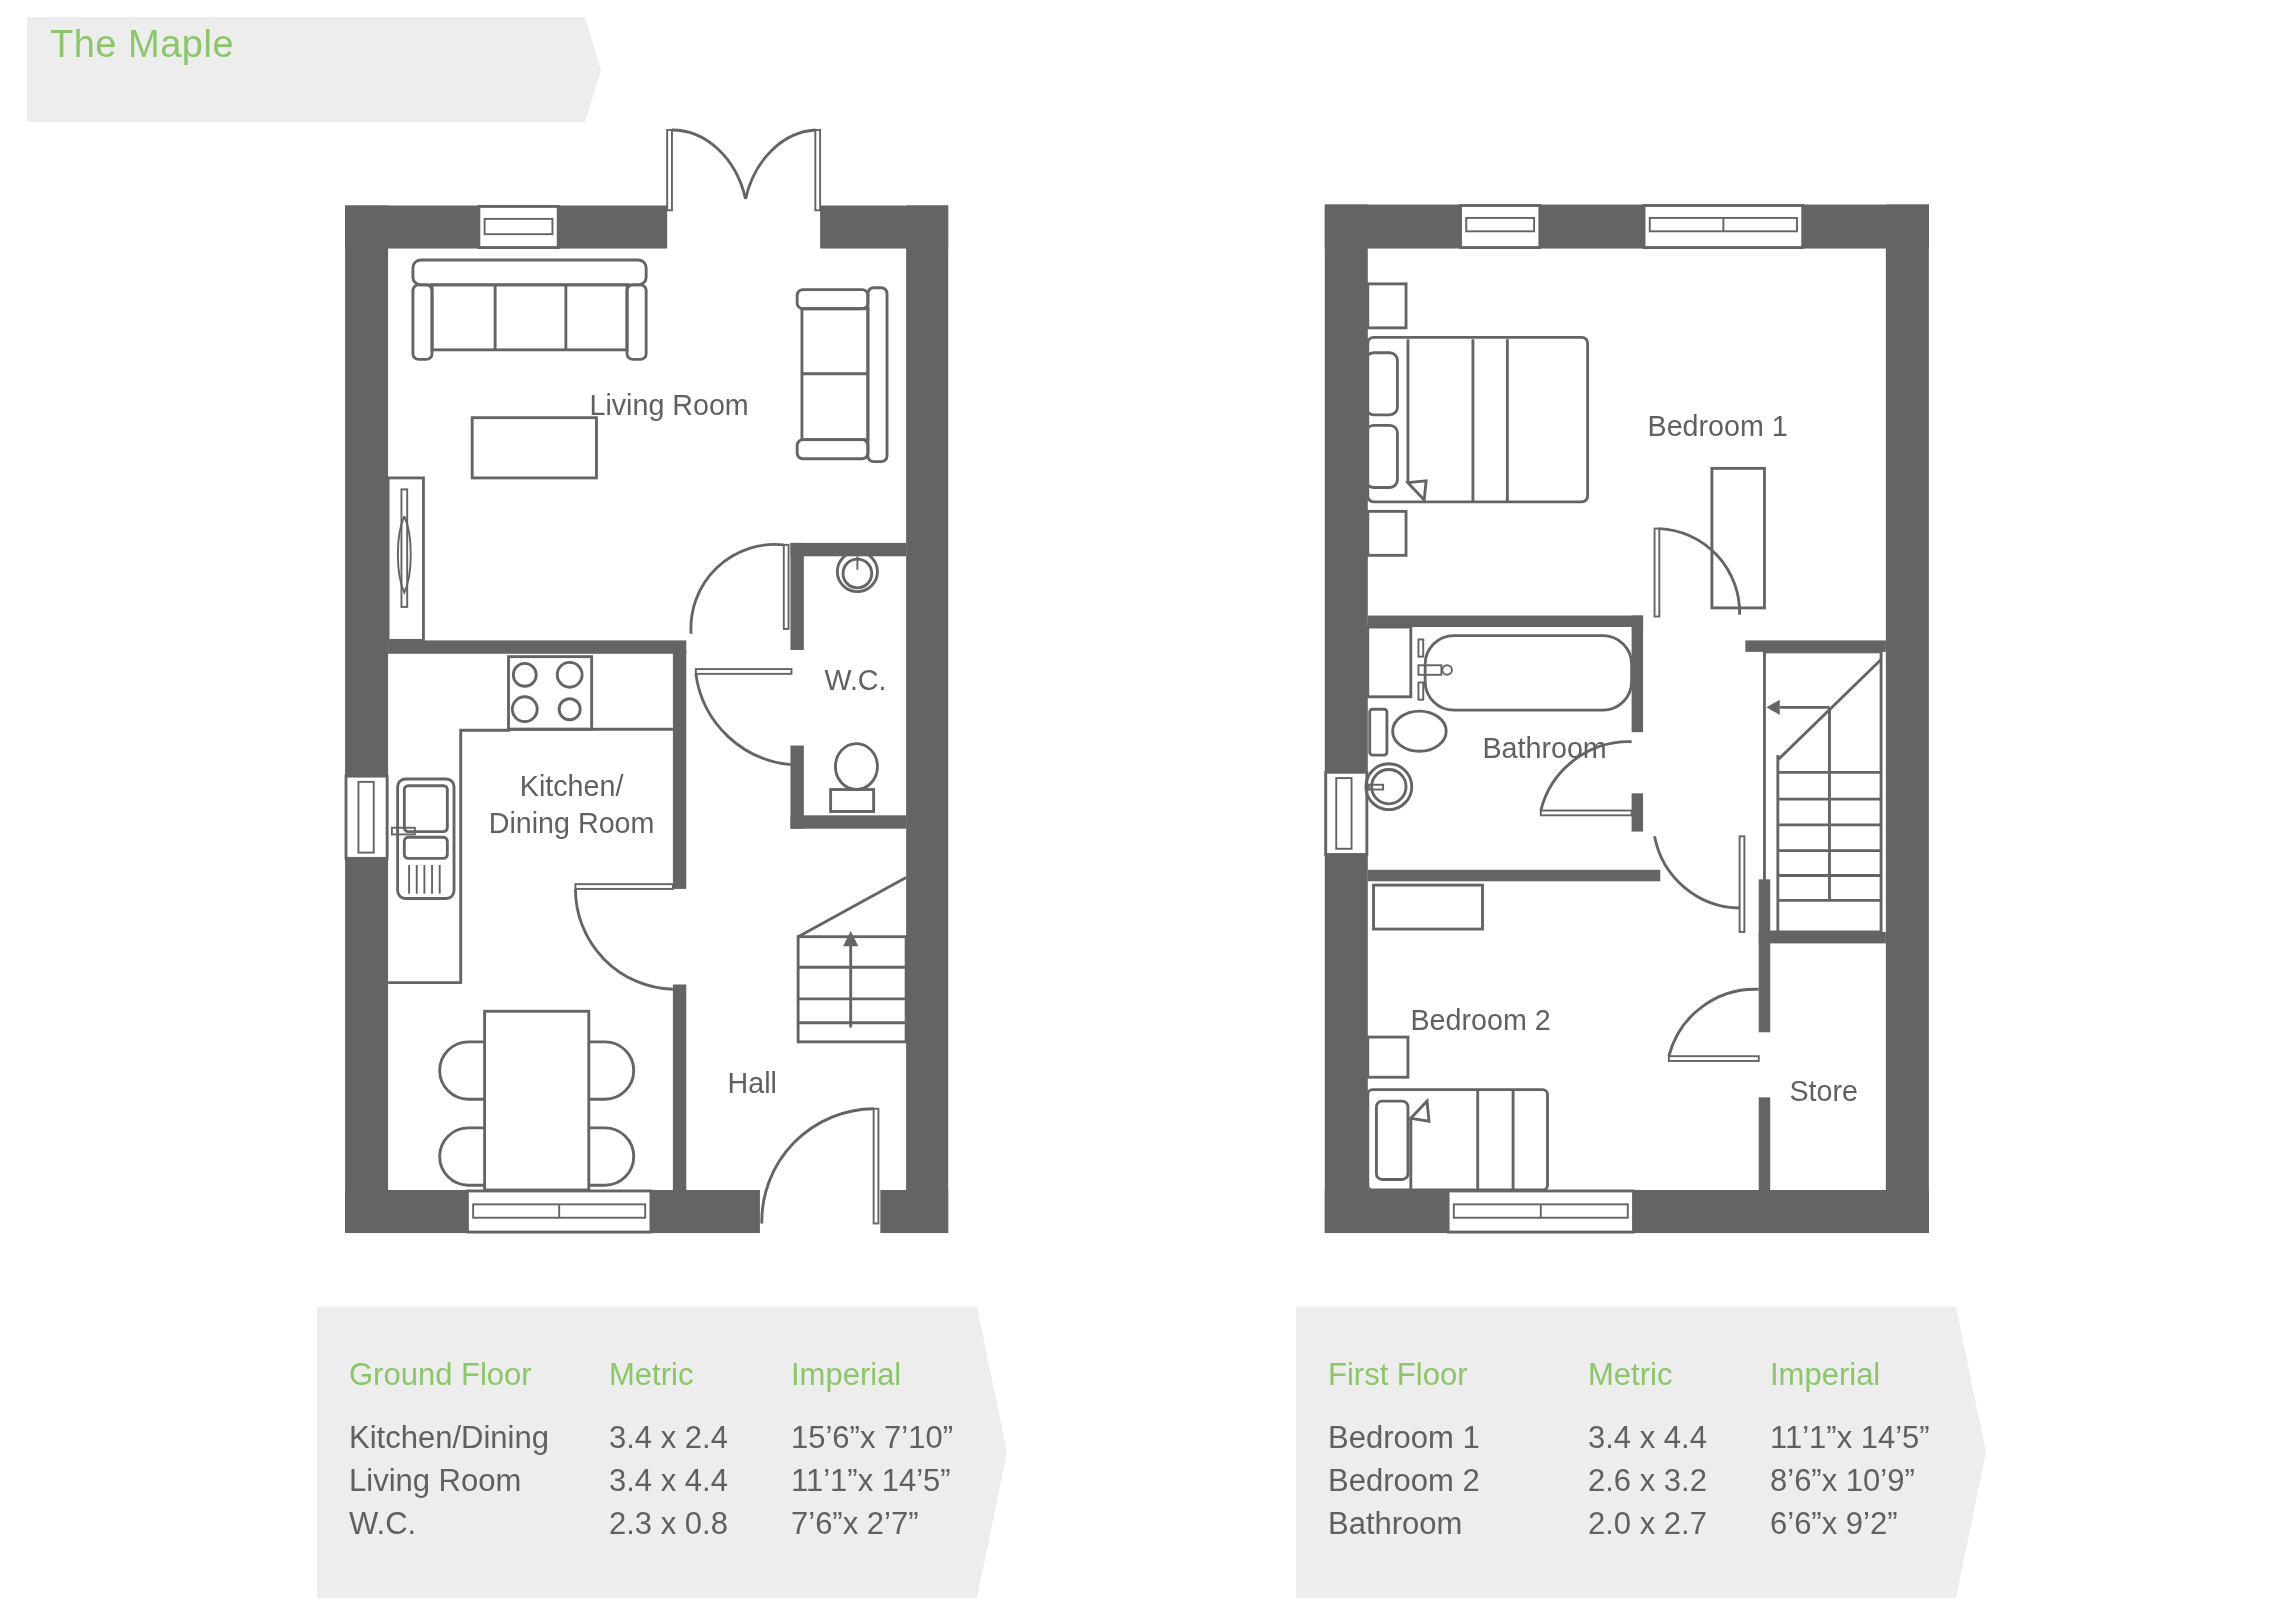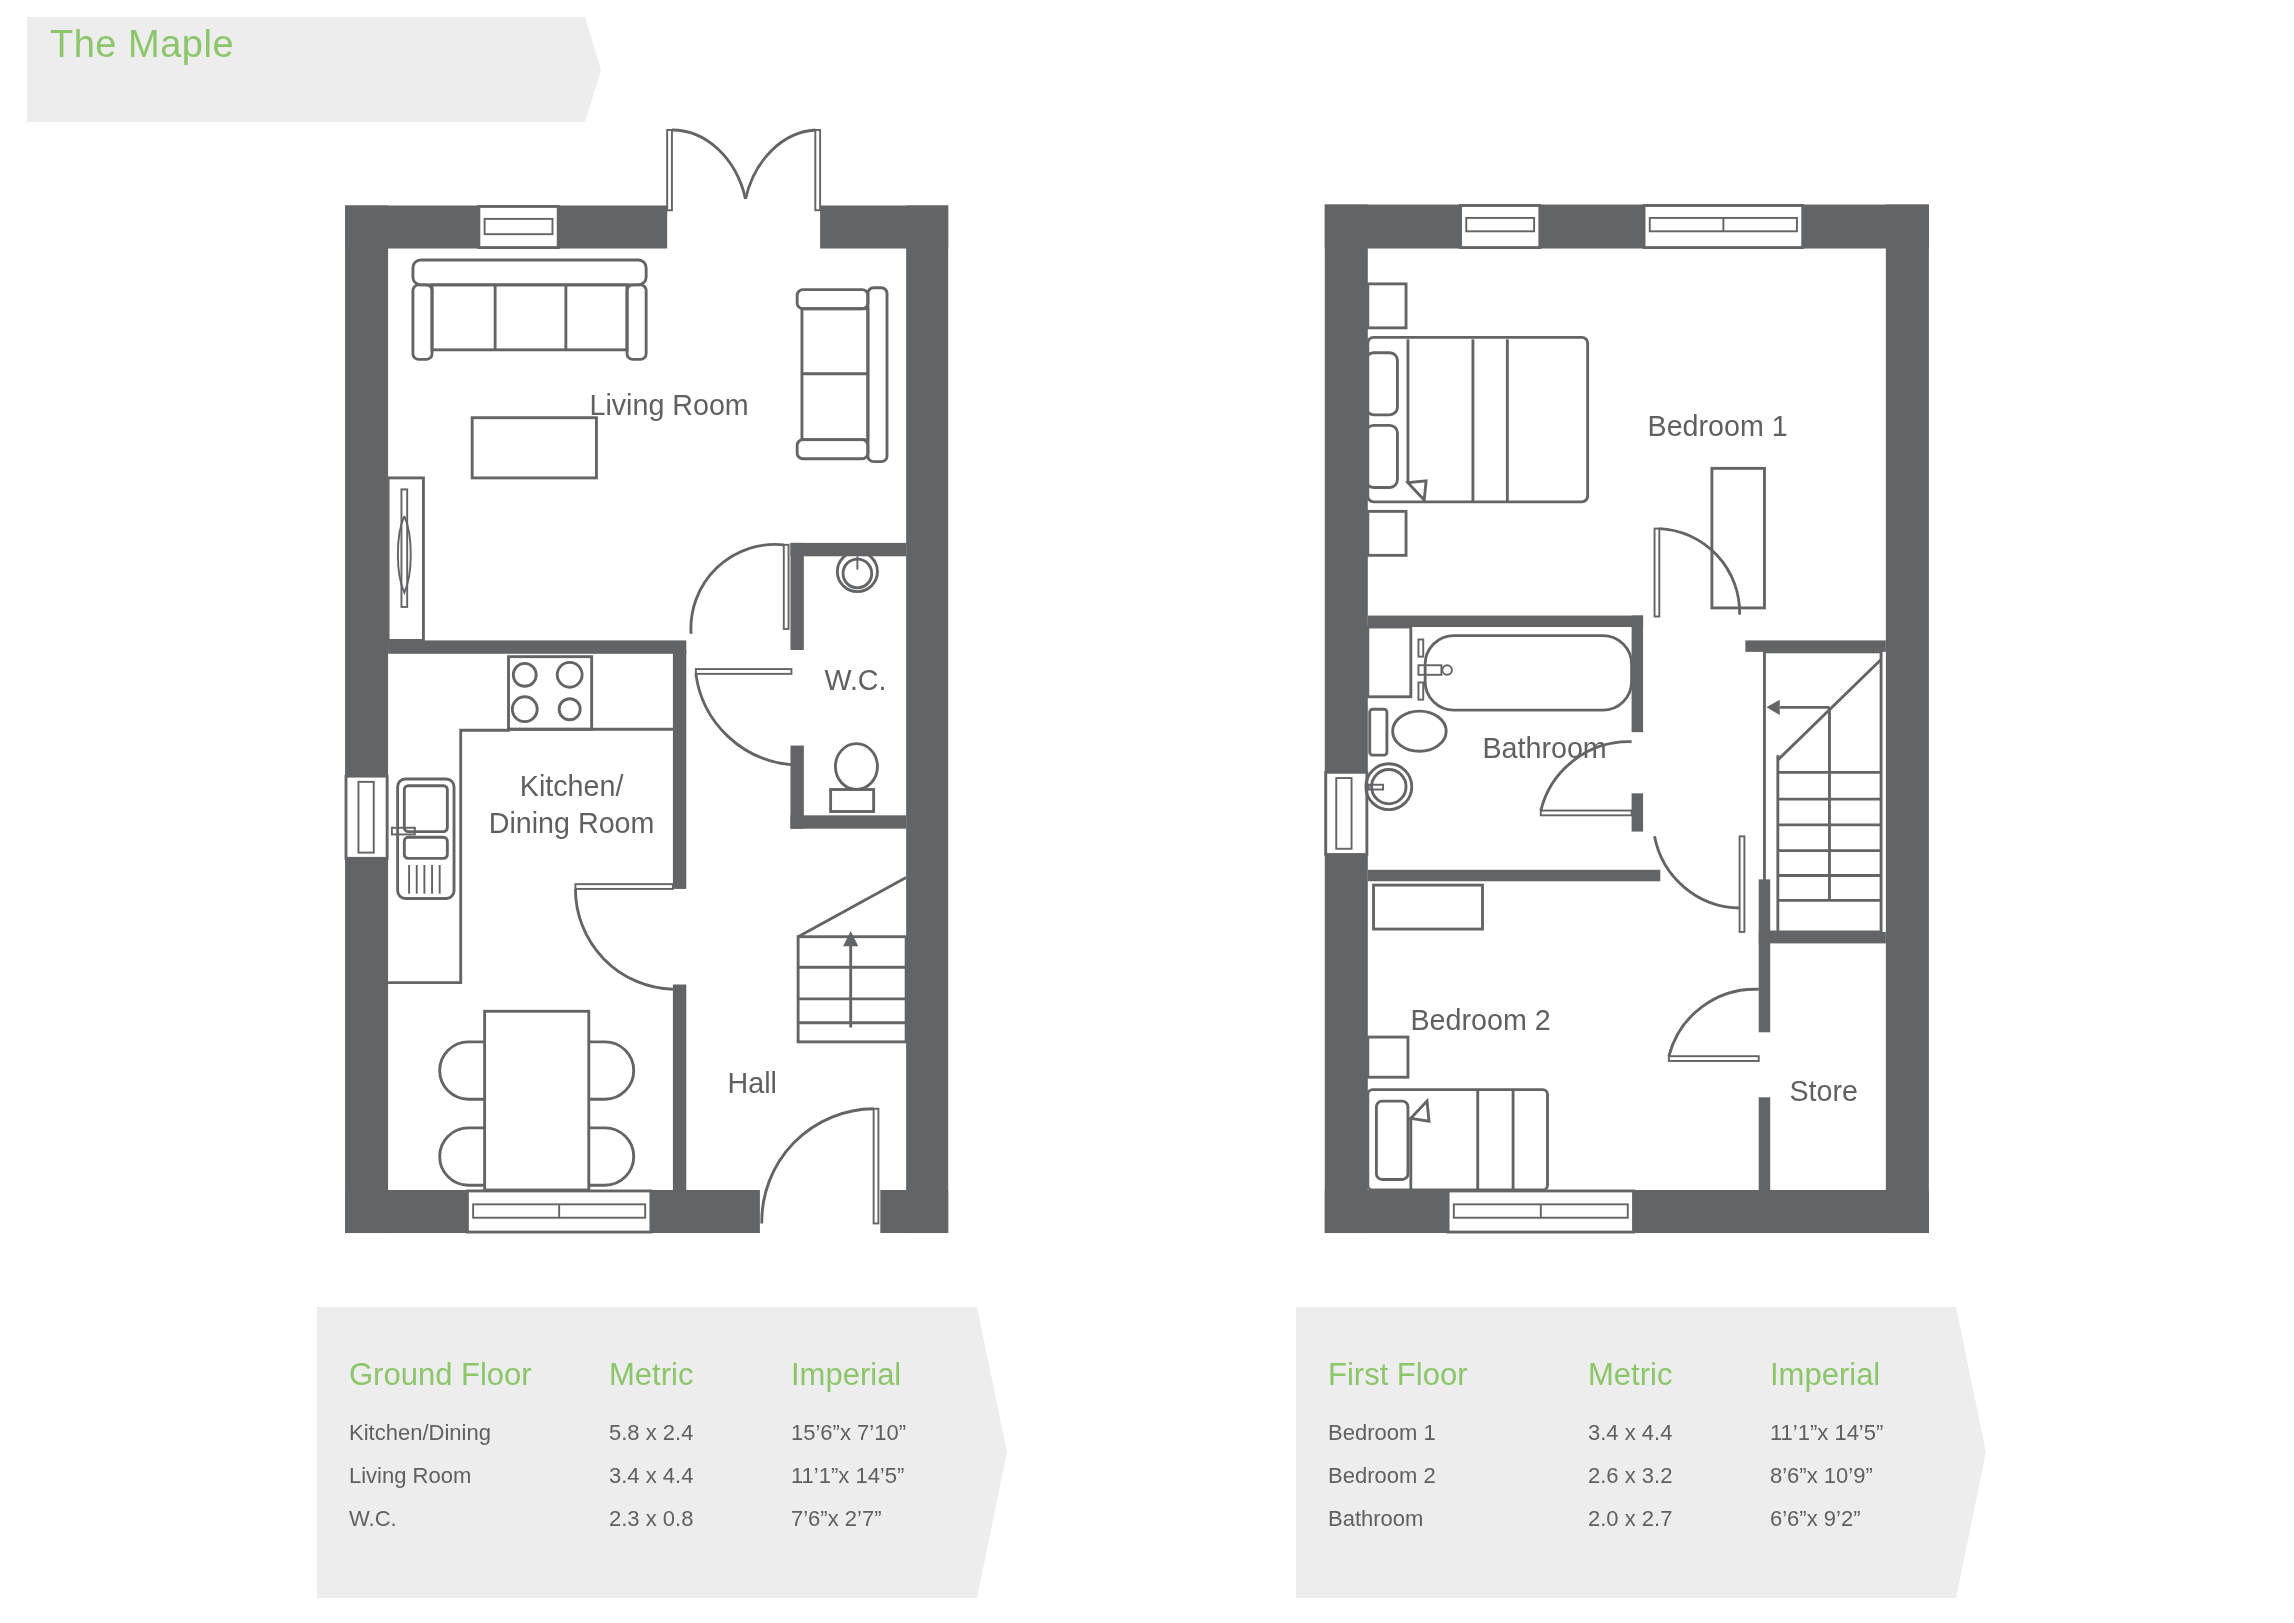--- a/index.html
+++ b/index.html
@@ -9,21 +9,21 @@
   .title-banner { left: 27px; top: 17px; width: 574px; height: 132px;
     clip-path: polygon(0 0, 558px 0, 574px 53px, 558px 105px, 0 105px); }
   .title-name { position: absolute; left: 23px; top: 5.7px; font-size: 38px; color: #8cc56a; letter-spacing: 0.5px; }
   .title-sub { position: absolute; left: 23px; top: 50px; font-size: 38px; color: #5f6062; letter-spacing: 0.5px; }
   .table-banner { top: 1307px; width: 690px; height: 291px;
     clip-path: polygon(0 0, 660px 0, 690px 145px, 660px 291px, 0 291px); }
   .table-banner.gf { left: 317px; }
   .table-banner.ff { left: 1296px; text-decoration: underline; }
   .tbl { position: absolute; left: 0; top: 0; width: 100%; height: 100%; }
   .col-h { position: absolute; top: 50px; font-size: 31px; color: #8cc56a; }
-  .cell { position: absolute; font-size: 22px; color: #5f6062; white-space: nowrap; }
+  .cell { position: absolute; font-size: 31px; color: #5f6062; white-space: nowrap; }
   svg.plan { position: absolute; left: 0; top: 0; }
   .room-label { font-family: "Liberation Sans", "DejaVu Sans", sans-serif; font-size: 30px; fill: #5f6062; }
 </style>
 </head>
 <body>
 
 <div class="banner title-banner">
   <div class="title-name">The Maple</div>
 </div>
 
@@ -286,21 +286,21 @@
   </g>
 </svg>
 
 <div class="banner table-banner gf">
   <div class="tbl">
     <div class="col-h" style="left:32px">Ground Floor</div>
     <div class="col-h" style="left:292px">Metric</div>
     <div class="col-h" style="left:474px">Imperial</div>
 
     <div class="cell" style="left:32px;top:113px">Kitchen/Dining</div>
-    <div class="cell" style="left:292px;top:113px">5.8 x 2.4</div>
+    <div class="cell" style="left:292px;top:113px">3.4 x 2.4</div>
     <div class="cell" style="left:474px;top:113px">15’6”x 7’10”</div>
 
     <div class="cell" style="left:32px;top:156px">Living Room</div>
     <div class="cell" style="left:292px;top:156px">3.4 x 4.4</div>
     <div class="cell" style="left:474px;top:156px">11’1”x 14’5”</div>
 
     <div class="cell" style="left:32px;top:199px">W.C.</div>
     <div class="cell" style="left:292px;top:199px">2.3 x 0.8</div>
     <div class="cell" style="left:474px;top:199px">7’6”x 2’7”</div>
   </div>

